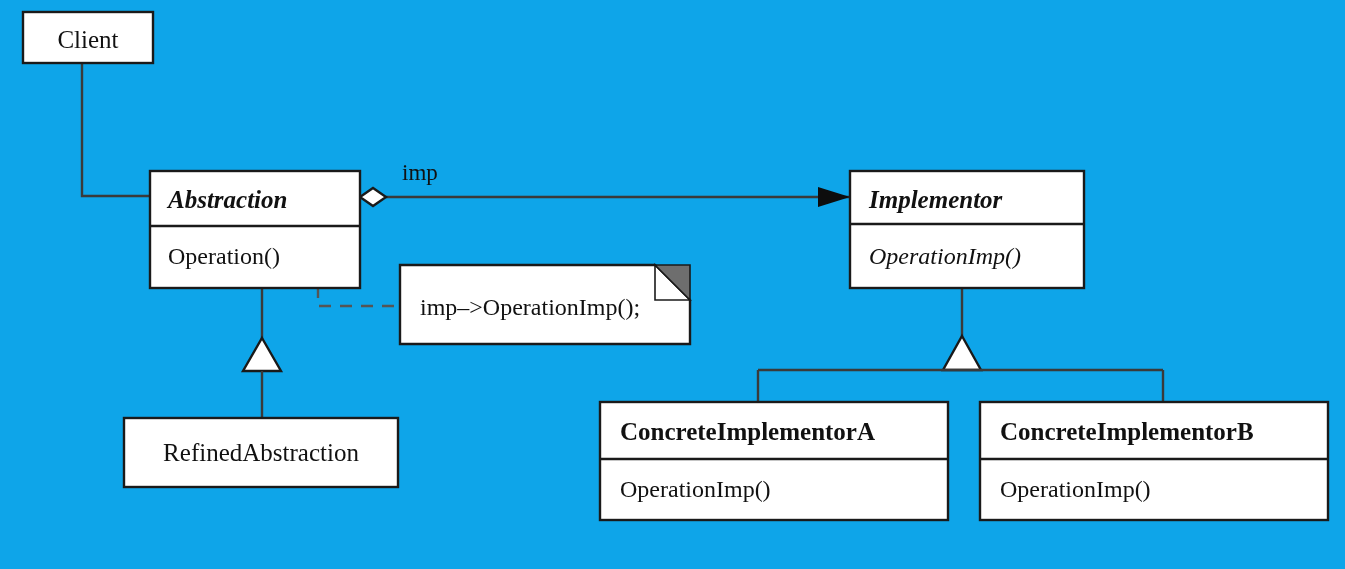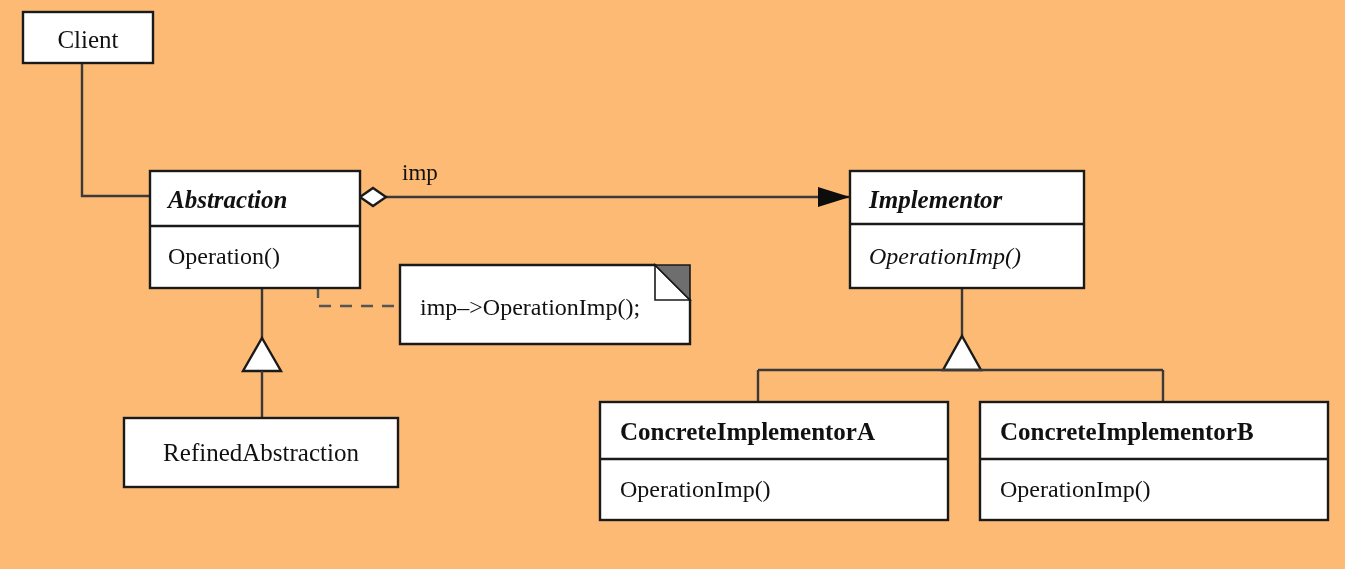--- a/index.html
+++ b/index.html
@@ -5,21 +5,21 @@
 <style>
   html, body {
     margin: 0;
     padding: 0;
     background: #ffffff;
   }
   #diagram-root {
     position: relative;
     width: 1345px;
     height: 569px;
-    background: #fdba74;
+    background: #0ea5e9;
     font-family: "Liberation Serif", "DejaVu Serif", serif;
     overflow: hidden;
   }
   #uml-svg {
     position: absolute;
     left: 0;
     top: 0;
     width: 1345px;
     height: 569px;
   }

